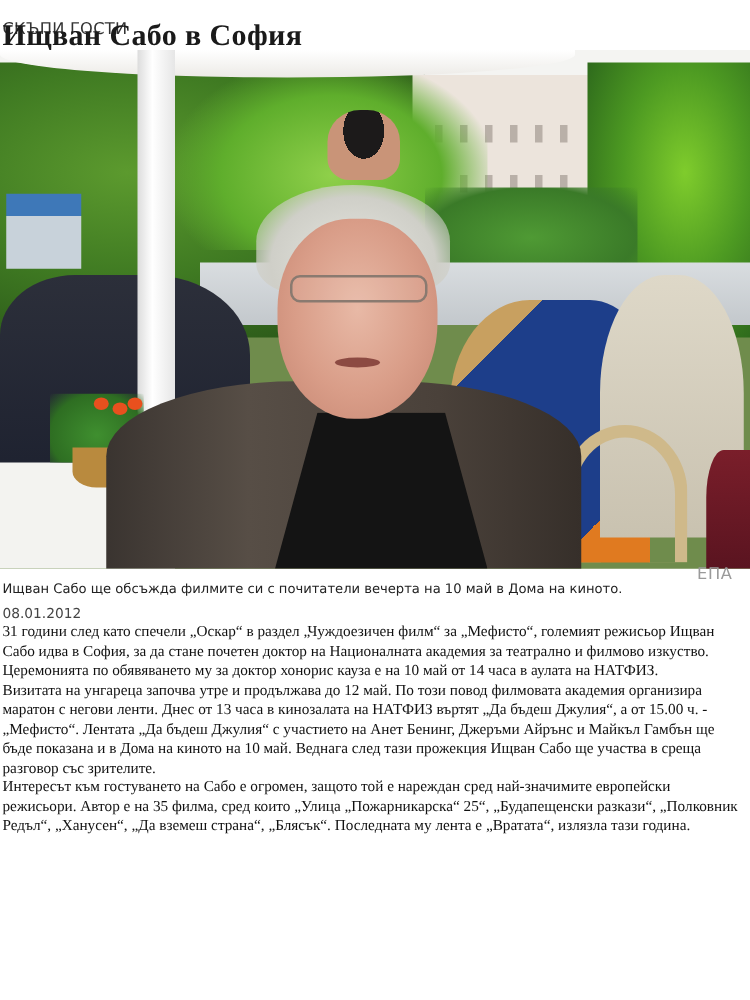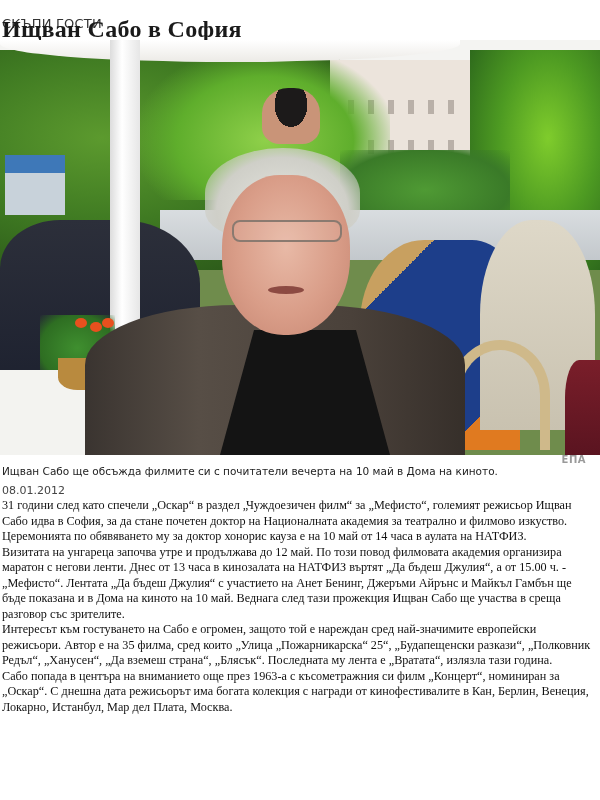--- a/index.html
+++ b/index.html
@@ -128,21 +128,21 @@
     position:absolute; left:268px; top:246px; width:36px; height:8px;
     border-radius:50%; background:#8c4a42;
   }
   .photo .right-edge {
     position:absolute; left:565px; top:320px; width:35px; height:95px;
     background:linear-gradient(#7a1e2a,#5a1420);
     border-radius:40% 0 0 0;
   }
   .photo-credit {
     position:absolute; right:14px; top:455px;
-    font-size:10px; color:#9a9a9a; letter-spacing:0.5px; line-height:10px;font-weight:bold;
+    font-size:13px; color:#9a9a9a; letter-spacing:0.5px; line-height:10px;
   }
 
   .caption {
     position:absolute; left:2px; top:465px; width:596px;
     font-size:10.5px; color:#222; line-height:13px;
   }
   .date {
     position:absolute; left:2px; top:484px;
     font-size:11px; color:#444; line-height:14px;
   }
@@ -206,15 +206,14 @@
   </div>
 
   <div class="photo-credit">ЕПА</div>
   <div class="caption">Ищван Сабо ще обсъжда филмите си с почитатели вечерта на 10 май в Дома на киното.</div>
   <div class="date">08.01.2012</div>
 
   <div class="body">
     <p>31 години след като спечели „Оскар“ в раздел „Чуждоезичен филм“ за „Мефисто“, големият режисьор Ищван Сабо идва в София, за да стане почетен доктор на Националната академия за театрално и филмово изкуство. Церемонията по обявяването му за доктор хонорис кауза е на 10 май от 14 часа в аулата на НАТФИЗ.</p>
     <p>Визитата на унгареца започва утре и продължава до 12 май. По този повод филмовата академия организира маратон с негови ленти. Днес от 13 часа в кинозалата на НАТФИЗ въртят „Да бъдеш Джулия“, а от 15.00 ч. - „Мефисто“. Лентата „Да бъдеш Джулия“ с участието на Анет Бенинг, Джеръми Айрънс и Майкъл Гамбън ще бъде показана и в Дома на киното на 10 май. Веднага след тази прожекция Ищван Сабо ще участва в среща разговор със зрителите.</p>
     <p>Интересът  към гостуването на Сабо е огромен, защото той е нареждан сред най-значимите европейски режисьори. Автор е на 35 филма, сред които „Улица „Пожарникарска“ 25“, „Будапещенски разкази“, „Полковник Редъл“, „Ханусен“, „Да вземеш страна“, „Блясък“. Последната му лента е „Вратата“, излязла тази година.</p>
-    <p>Сабо попада в центъра на вниманието още през 1963-а с късометражния си филм „Концерт“, номиниран за „Оскар“. С днешна дата режисьорът има богата колекция с награди от кинофестивалите в Кан, Берлин, Венеция, Локарно, Истанбул, Мар дел Плата, Москва.</p>
   </div>
 </div>
 
 </body></html>

